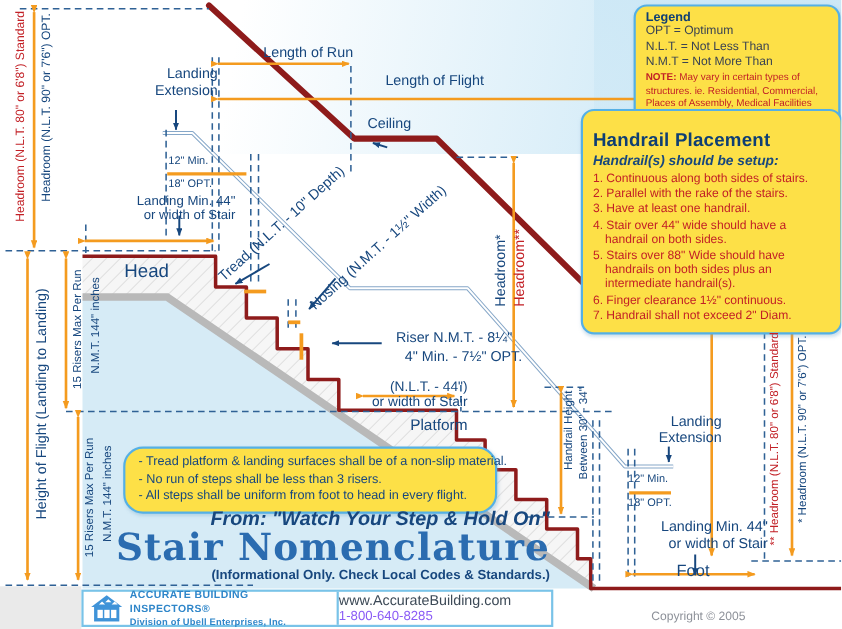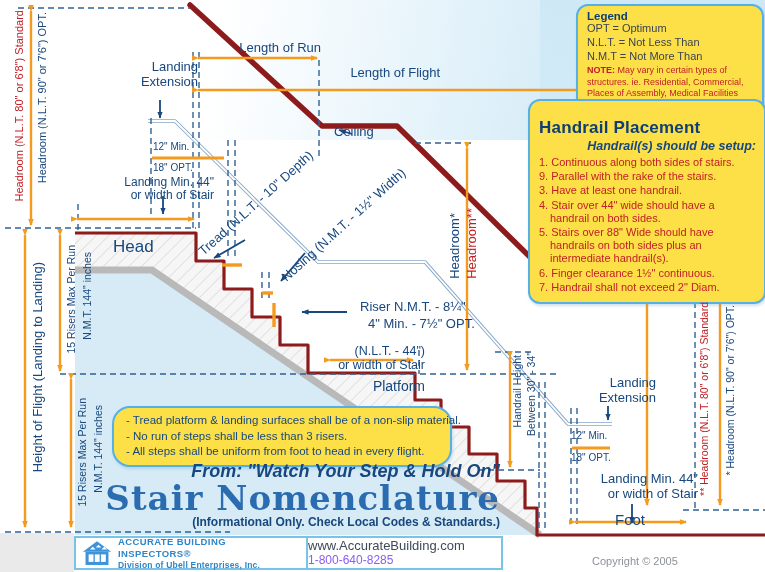--- a/index.html
+++ b/index.html
@@ -143,21 +143,21 @@
   <div class="lbl v" style="left:82px;top:252px;font-size:10.5px;">N.M.T. 144" inches</div>
   <div class="lbl v" style="left:77px;top:398px;font-size:10.5px;">15 Risers Max Per Run</div>
   <div class="lbl v" style="left:93px;top:405px;font-size:10.5px;">N.M.T. 144" inches</div>
 
   <div class="lbl ctr" style="left:108px;top:60px;width:90px;font-size:13px;">Landing Extension</div>
   <div class="lbl" style="left:153px;top:141px;font-size:10px;">12" Min.</div>
   <div class="lbl" style="left:153px;top:162px;font-size:10px;">18" OPT.</div>
 
   <div class="lbl ctr" style="left:195px;top:41px;width:126px;font-size:13px;">Length of Run</div>
   <div class="lbl ctr" style="left:320px;top:66px;width:120px;font-size:13px;">Length of Flight</div>
-  <div class="lbl" style="left:334px;top:105px;font-size:13px;margin-top:20px;">Ceiling</div>
+  <div class="lbl" style="left:334px;top:105px;font-size:13px;">Ceiling</div>
 
   <div class="lbl ctr" style="left:72px;top:176px;width:142px;font-size:12px;">
     <span>Landing Min. 44"</span><br>
     <span>or width of Stair</span>
   </div>
 
   <div class="lbl" style="left:113px;top:237px;font-size:17px;">Head</div>
 
   <div class="lbl diag" style="left:201px;top:246px;font-size:13px;">Tread (N.L.T. - 10" Depth)</div>
   <div class="lbl diag" style="left:284px;top:272px;font-size:13px;">Nosing (N.M.T. - 1½" Width)</div>
@@ -199,24 +199,24 @@
         <div class="legend-item">N.L.T. = Not Less Than</div>
         <div class="legend-item">N.M.T = Not More Than</div>
       </div>
     <div style="font-size:9px;color:#c22026;line-height:1.25;margin-top:2px;white-space:normal;">
       <span style="font-weight:bold;">NOTE:</span><span> May vary in certain types of structures. ie. Residential, Commercial, Places of Assembly, Medical Facilities etc.</span>
     </div>
   </div>
 
   <div class="bubble" style="left:528px;top:99px;width:238px;padding:5px 8px 7px 9px;box-sizing:border-box;">
     <div style="font-size:17px;font-weight:bold;color:#0e3e74;letter-spacing:.2px;margin-top:12px;">Handrail Placement</div>
-    <div style="font-size:12.5px;font-weight:bold;font-style:italic;color:#17477e;margin:1px 0 3px 0;text-align:right;">Handrail(s) should be setup:</div>
+    <div style="font-size:12.5px;font-weight:bold;font-style:italic;color:#17477e;margin:1px 0 3px 0;">Handrail(s) should be setup:</div>
     <div>
         <div class="hr-item">1. Continuous along both sides of stairs.</div>
-        <div class="hr-item">9. Parallel with the rake of the stairs.</div>
+        <div class="hr-item">2. Parallel with the rake of the stairs.</div>
         <div class="hr-item">3. Have at least one handrail.</div>
         <div class="hr-item">4. Stair over 44" wide should have a handrail on both sides.</div>
         <div class="hr-item">5. Stairs over 88" Wide should have handrails on both sides plus an intermediate handrail(s).</div>
         <div class="hr-item">6. Finger clearance 1½" continuous.</div>
         <div class="hr-item">7. Handrail shall not exceed 2" Diam.</div>
       </div>
   </div>
 
   <div class="bubble" style="left:112px;top:406px;width:340px;padding:5px 12px;box-sizing:border-box;border-radius:18px;">
     <div>

